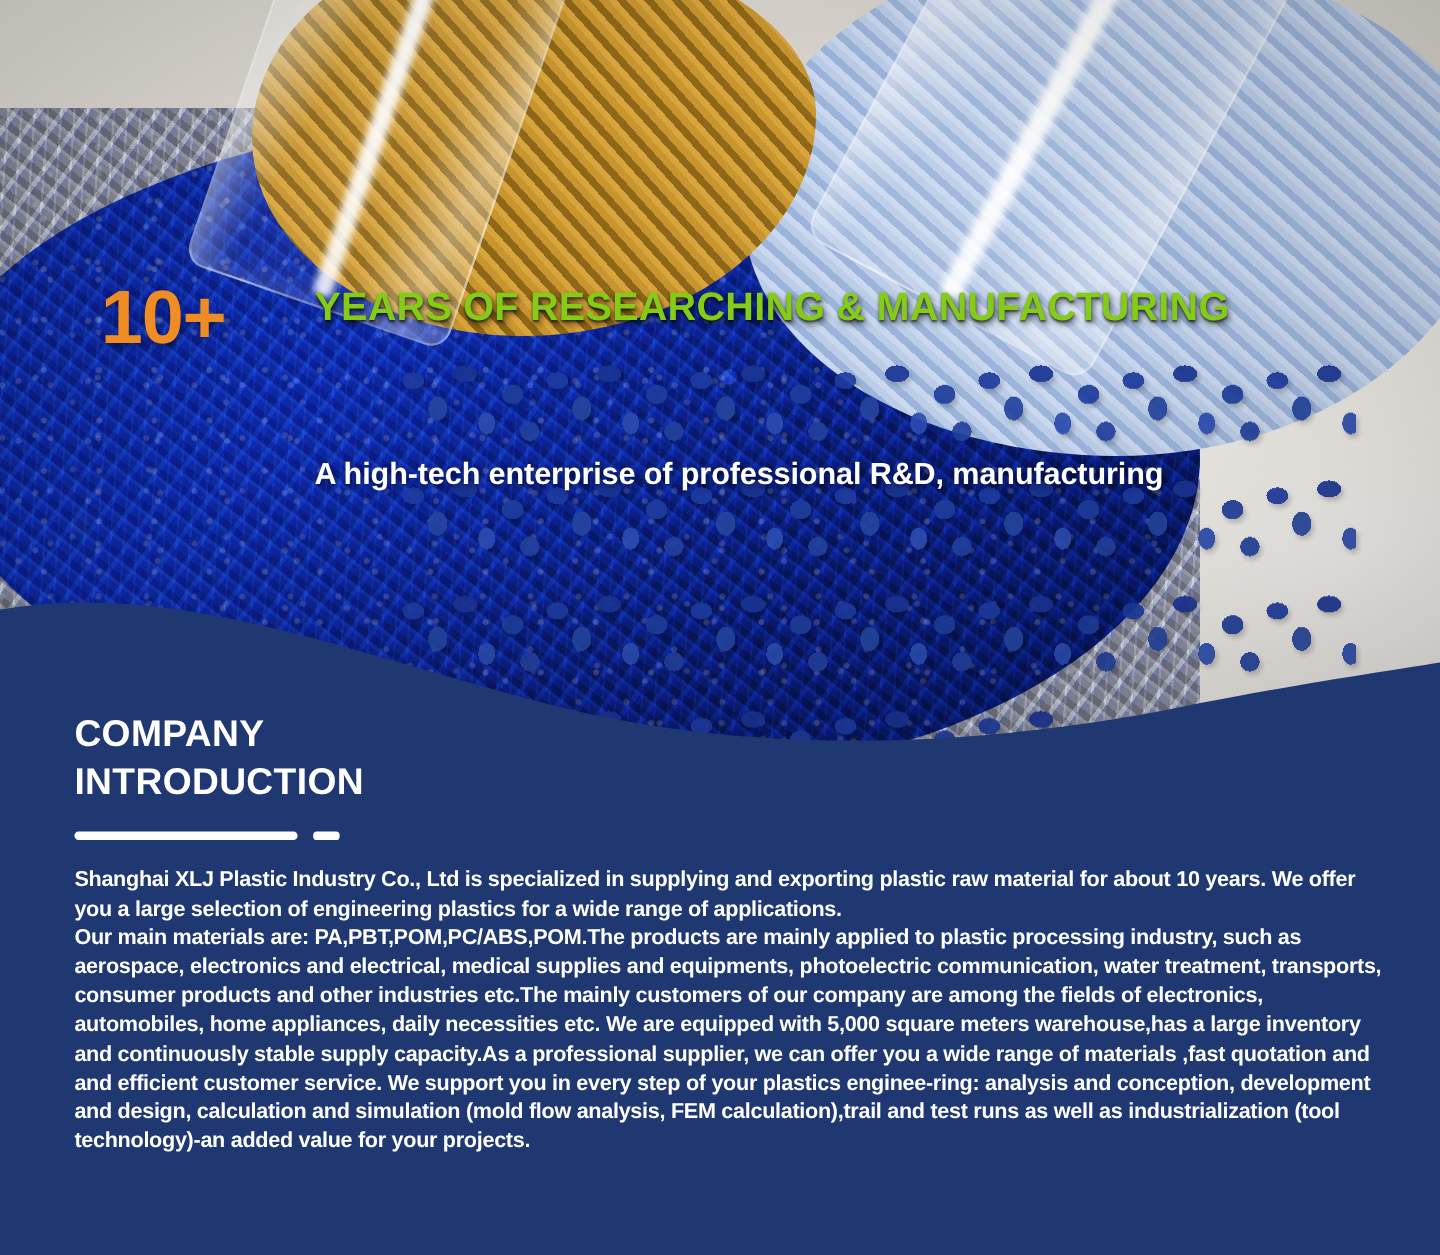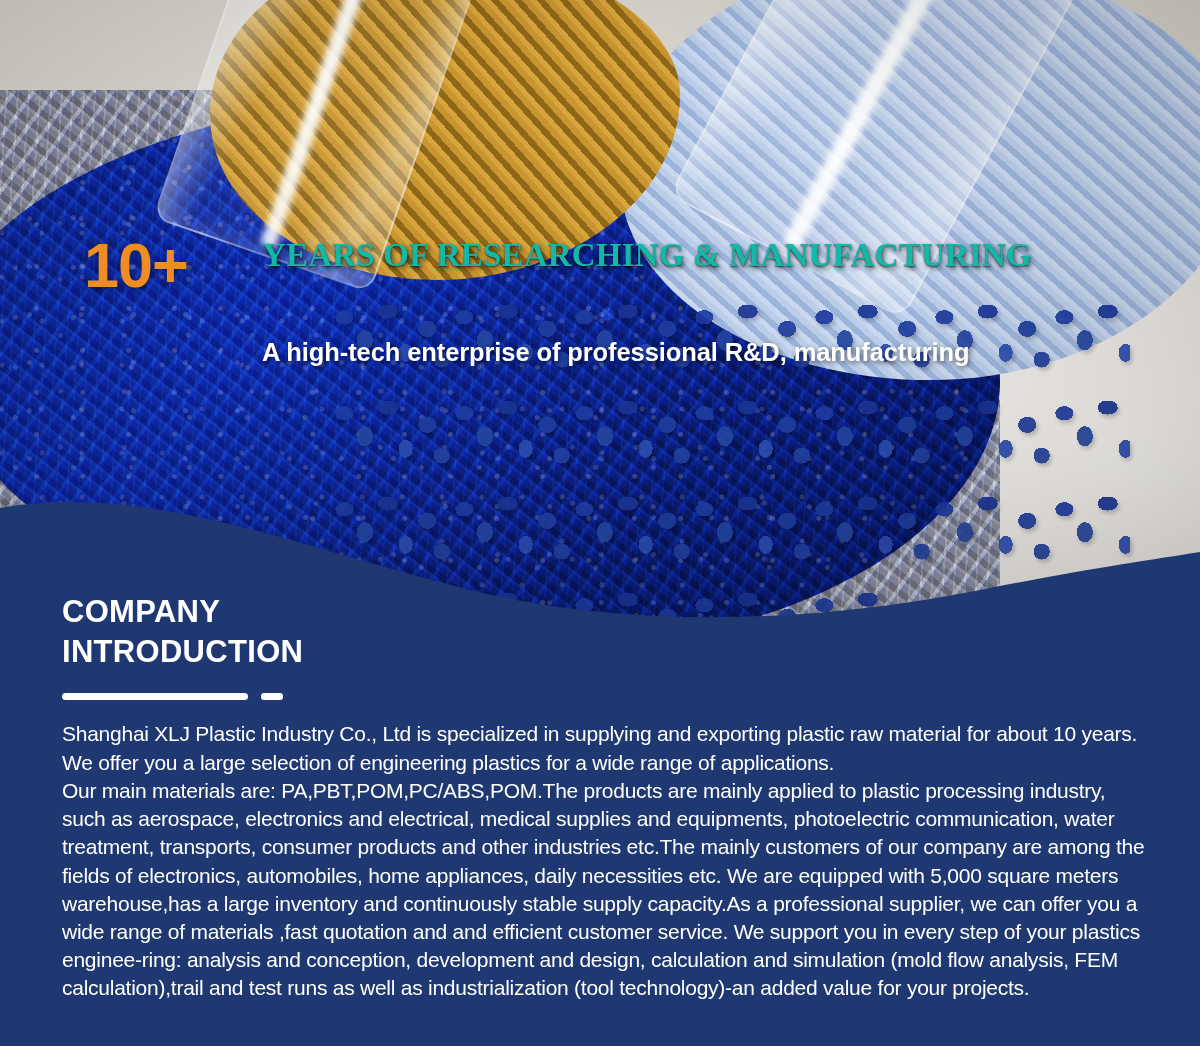--- a/index.html
+++ b/index.html
@@ -182,42 +182,42 @@
     letter-spacing: -1px;
     color: #ef8d24;
     line-height: 1;
     text-shadow: 0 2px 6px rgba(0,0,0,.45);
     font-family: "Liberation Sans", sans-serif;
   }
   .headline {
     position: absolute;
     left: 262px; top: 236px;
     width: 930px;
-    color: #14b8a6;
+    color: #84cc16;
     font-size: 33px;
     font-weight: bold;
     line-height: 1.21;
     letter-spacing: 0.2px;
     text-transform: uppercase;
     text-shadow: 2px 3px 5px rgba(0,0,0,.55), 0 1px 2px rgba(0,0,0,.6);
-    font-family: Liberation Serif, serif;
+    font-family: Liberation Sans, sans-serif;
   }
   .subhead {
     position: absolute;
     left: 262px; top: 336px;
     width: 900px;
     color: #ffffff;
     font-size: 25.5px;
     font-weight: bold;
     line-height: 1.30;
     letter-spacing: -0.1px;
     text-shadow: 1px 2px 5px rgba(0,0,0,.55);
     font-family: "Liberation Sans", sans-serif;
   }
-  .subhead-line { display: block; }
+  .subhead-line { display: block; margin-top: 43px; }
 
   
   .section {
     position: absolute;
     left: 62px; top: 592px;
     width: 1090px;
   }
   .section-title {
     color: #ffffff;
     font-size: 31px;
@@ -243,22 +243,22 @@
   }
   .divider-short {
     width: 22px; height: 7px;
     background: #ffffff;
     border-radius: 3px;
   }
 
   .body-copy {
     margin-top: 20px;
     color: #ffffff;
-    font-size: 21px;
-    font-weight: normal;
+    font-size: 18px;
+    font-weight: bold;
     line-height: 1.345;
     letter-spacing: -0.25px;
     width: 1090px;
     font-family: "Liberation Sans", sans-serif;
   }
   .body-copy p { margin: 0; }
 </style>
 </head>
 <body>
 

